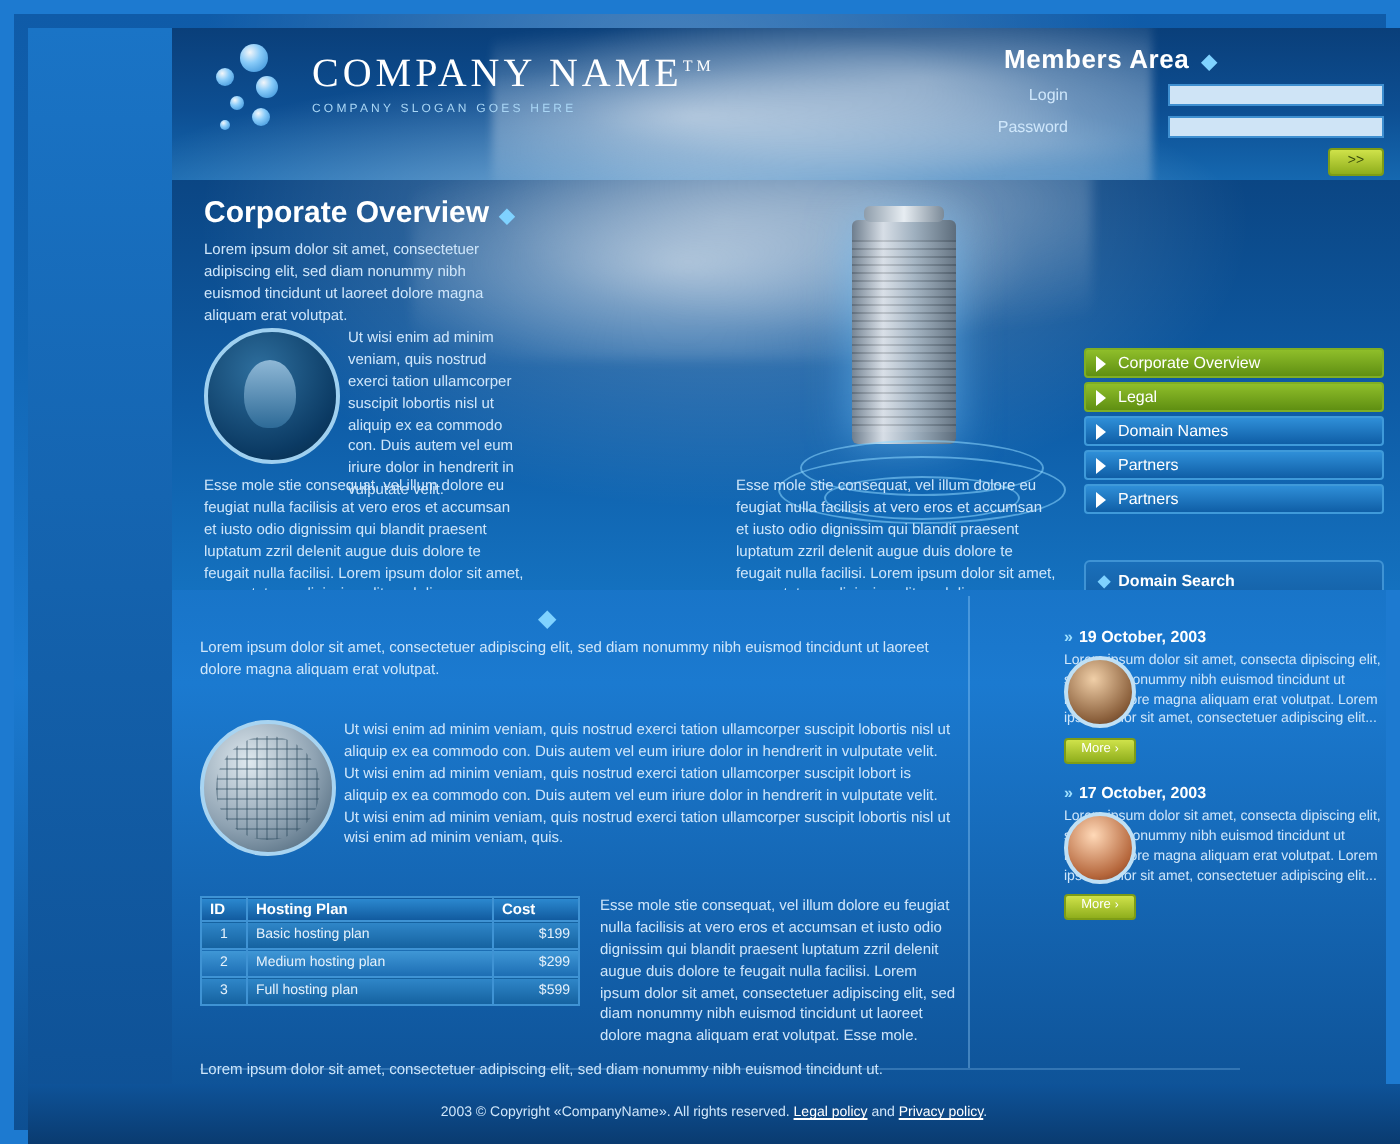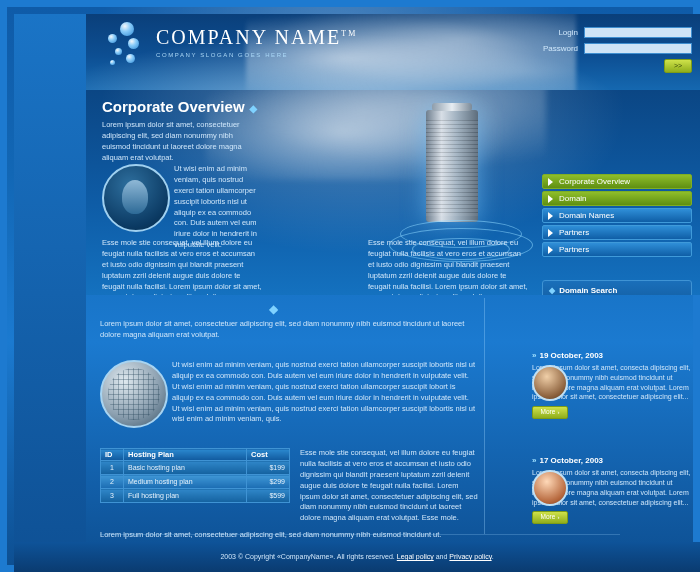--- a/index.html
+++ b/index.html
@@ -53,21 +53,21 @@
   }
   .company .name sup{font-size:8px;vertical-align:super;}
   .company .slogan{
     font-size:6px;letter-spacing:1.6px;color:#a9d6f5;margin-top:3px;
   }
   .members{
     position:absolute;right:8px;top:8px;width:190px;color:#ffffff;
   }
   .members-title{font-size:13px;font-weight:bold;color:#ffffff;letter-spacing:.3px;}
   .members-title .diamond{display:inline-block;margin-left:6px;color:#7fd2ff;font-size:10px;}
-  .field-row{display:flex;align-items:center;justify-content:flex-end;margin-top:5px;}
+  .field-row{display:flex;align-items:center;justify-content:flex-end;margin-top:5px;gap:44px;}
   .field-row label{font-size:8px;color:#cfe7fb;margin-right:6px;}
   .field-row input{
     width:108px;height:11px;border:1px solid #3f8fd0;background:#cfe4f6;
     font-size:8px;color:#27536f;padding:0 2px;box-sizing:border-box;
   }
   .go-btn{
     display:block;margin-left:auto;margin-top:5px;width:26px;height:12px;
     background:linear-gradient(#cfe24a,#8fae1c);border:1px solid #7d9c16;
     color:#37490a;font-size:7px;line-height:11px;text-align:center;border-radius:2px;
   }
@@ -173,21 +173,21 @@
     padding:3px 4px;border:1px solid #3f93d4;color:#e6f2fc;
     background:linear-gradient(#3f97d6,#1b6cb2);
   }
   .table tr:nth-child(odd) td{background:linear-gradient(#2f86c8,#14619f);}
   .table td.id{width:14px;text-align:center;}
   .table td.cost{width:34px;text-align:right;}
   .side-text{position:absolute;left:200px;top:150px;width:178px;font-size:7.5px;line-height:1.45;color:#cfe6fa;}
   .footer-note{position:absolute;left:0;top:232px;width:378px;font-size:7.5px;color:#cfe6fa;}
   
   .news{position:absolute;right:8px;top:300px;width:160px;}
-  .news-item{margin-bottom:10px;position:relative;margin-top:37px;}
+  .news-item{margin-bottom:10px;position:relative;}
   .news-date{font-size:8px;color:#ffffff;font-weight:bold;margin-bottom:3px;}
   .news-date .gt{color:#9fe0ff;margin-right:3px;}
   .news-photo{
     position:absolute;left:0;top:14px;width:32px;height:32px;border-radius:50%;
     background:radial-gradient(circle at 40% 30%, #f0cfa8, #8a5f3b 70%, #4b3120);
     border:2px solid #bfe0f5;
   }
   .news-photo.f2{background:radial-gradient(circle at 40% 30%, #ffd9b8, #b5663b 70%, #6b3520);}
   .news-text{font-size:7px;line-height:1.4;color:#cfe6fa;}
   .more{
@@ -227,20 +227,23 @@
           <i class="b6"></i>
       </div>
       <div class="company">
         <div class="name">
           <span>COMPANY NAME</span><sup>TM</sup>
         </div>
         <div class="slogan">COMPANY SLOGAN GOES HERE</div>
       </div>
 
       <div class="members">
+        <div class="members-title">
+          <span>Members Area</span><span class="diamond">◆</span>
+        </div>
         <div class="field-row">
           <label>Login</label>
           <input type="text" placeholder="" style="">
         </div>
         <div class="field-row">
           <label>Password</label>
           <input type="password" placeholder="" style="">
         </div>
         <div class="go-btn">&gt;&gt;</div>
       </div>
@@ -275,21 +278,21 @@
       <div class="hero-col c3">Esse mole stie consequat, vel illum  dolore eu feugiat nulla facilisis at vero eros et accumsan et iusto odio dignissim qui blandit praesent luptatum zzril delenit augue duis dolore te feugait nulla facilisi. Lorem ipsum dolor sit amet, consectetuer adipiscing elit, sed diam nonummy nibh euismod tincidunt ut laoreet dolore magna aliquam erat volutpat.</div>
       <div class="hero-col2">Esse mole stie consequat, vel illum  dolore eu feugiat nulla facilisis at vero eros et accumsan et iusto odio dignissim qui blandit praesent luptatum zzril delenit augue duis dolore te feugait nulla facilisi. Lorem ipsum dolor sit amet, consectetuer adipiscing elit, sed diam nonummy nibh euismod tincidunt ut laoreet dolore magna aliquam erat volutpat.</div>
 
       <div class="nav">
         <div class="nav-item">
           <span class="arrow"></span>
           <span>Corporate Overview</span>
         </div>
         <div class="nav-item">
           <span class="arrow"></span>
-          <span>Domain</span>
+          <span>Legal</span>
         </div>
         <div class="nav-item blue">
           <span class="arrow"></span>
           <span>Domain Names</span>
         </div>
         <div class="nav-item blue">
           <span class="arrow"></span>
           <span>Partners</span>
         </div>
         <div class="nav-item blue">

